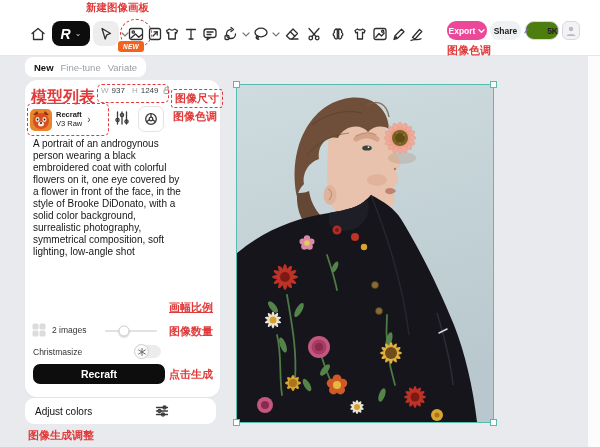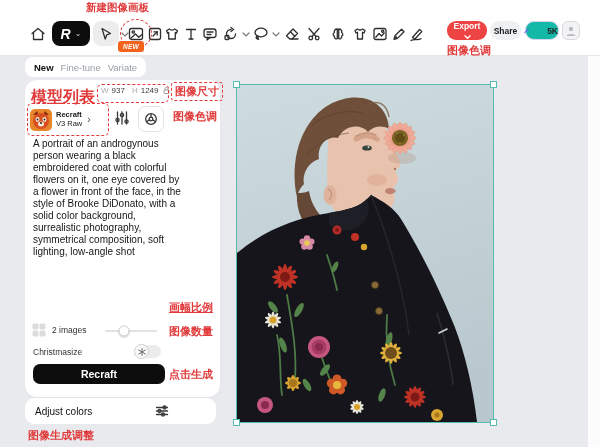--- a/index.html
+++ b/index.html
@@ -19,23 +19,23 @@
   .logo-r{font-size:14px;font-weight:bold;font-style:italic;line-height:1;}
   .logo-pill .chv{font-size:8px;color:#cfcfcf;}
   .select-bg{position:absolute;left:93px;top:21px;width:26px;height:25px;background:#ededed;border-radius:8px;}
   .dash-circle{position:absolute;left:120px;top:19px;width:30px;height:27px;border:1.5px dashed #e03a3a;
                border-radius:50%;z-index:12;}
   .new-badge{position:absolute;left:118px;top:41px;width:26px;height:11px;background:#f4631e;border-radius:3px;
              color:#fff;font-size:6.5px;font-weight:bold;font-style:italic;display:flex;align-items:center;
              justify-content:center;z-index:12;letter-spacing:.3px;}
   .btn{position:absolute;top:21px;height:19px;border-radius:9px;display:flex;align-items:center;
        justify-content:center;font-size:8.5px;font-weight:bold;box-sizing:border-box;}
-  .btn-export{left:447px;width:40px;background:#ef4444;color:#fff;gap:3px;flex-direction:column;}
+  .btn-export{left:447px;width:40px;background:#ec4899;color:#fff;gap:3px;}
   .btn-share{left:490px;width:31px;background:#eef0f2;color:#222;}
-  .btn-credits{left:525px;width:34px;background:#14b8a6;border:1px solid #d9d5f0;color:#222;gap:20px;text-align:right;}
+  .btn-credits{left:525px;width:34px;background:#4d7c0f;border:1px solid #d9d5f0;color:#222;gap:20px;text-align:right;}
   .btn-avatar{left:562px;width:18px;background:#f3f3f5;border:1px solid #d8d8de;border-radius:6px;}
   .diamond{width:6px;height:6px;transform:rotate(45deg);background:#7b5cff;border-radius:1px;}
   
   .ann{position:absolute;color:#e03a3a;font-weight:bold;font-size:11px;z-index:30;white-space:nowrap;}
   .ann-box{border:1.5px dashed #e03a3a;border-radius:3px;padding:1px 3px;}
   .dash-rect{position:absolute;border:1.5px dashed #e03a3a;border-radius:5px;z-index:29;}
   
   .tabbar{position:absolute;left:25px;top:57px;width:112px;height:20px;background:#fff;border-radius:8px;
           display:flex;align-items:center;gap:7px;padding-left:9px;z-index:5;}
   .tab{font-size:9.5px;color:#9aa0a6;}
@@ -230,21 +230,21 @@
     <svg width="12" height="12" viewBox="0 0 12 12">
         <circle cx="6" cy="4" r="2.2" fill="#b6bcc4"></circle>
         <path d="M1.5 11 C1.5 8.2 10.5 8.2 10.5 11 Z" fill="#b6bcc4"></path>
       </svg>
   </div>
 </div>
 
 <div class="ann" style="left:86px;top:1px;font-size:10.5px;">新建图像画板</div>
 <div class="ann" style="left:447px;top:43px;">图像色调</div>
 <div class="ann" style="left:31px;top:87px;font-size:16px;">模型列表</div>
-<div class="ann ann-box" style="left:171px;top:82px;text-align:center;">图像尺寸</div>
+<div class="ann ann-box" style="left:171px;top:89px;text-align:center;">图像尺寸</div>
 <div class="ann" style="left:173px;top:109px;">图像色调</div>
 <div class="ann" style="left:169px;top:300px;text-decoration:underline;">画幅比例</div>
 <div class="ann" style="left:169px;top:324px;">图像数量</div>
 <div class="ann" style="left:169px;top:367px;">点击生成</div>
 <div class="ann" style="left:28px;top:428px;">图像生成调整</div>
 <div class="dash-rect" style="left:97px;top:84px;width:70px;height:17px;"></div>
 <div class="dash-rect" style="left:27px;top:103px;width:80px;height:31px;"></div>
 
 <div class="tabbar">
   <span class="tab active">New</span>

